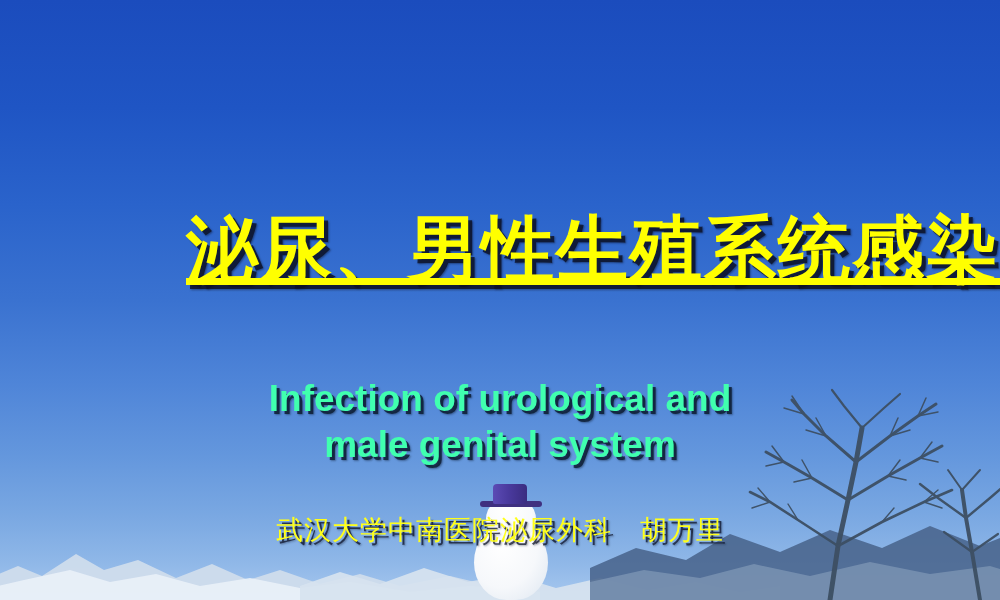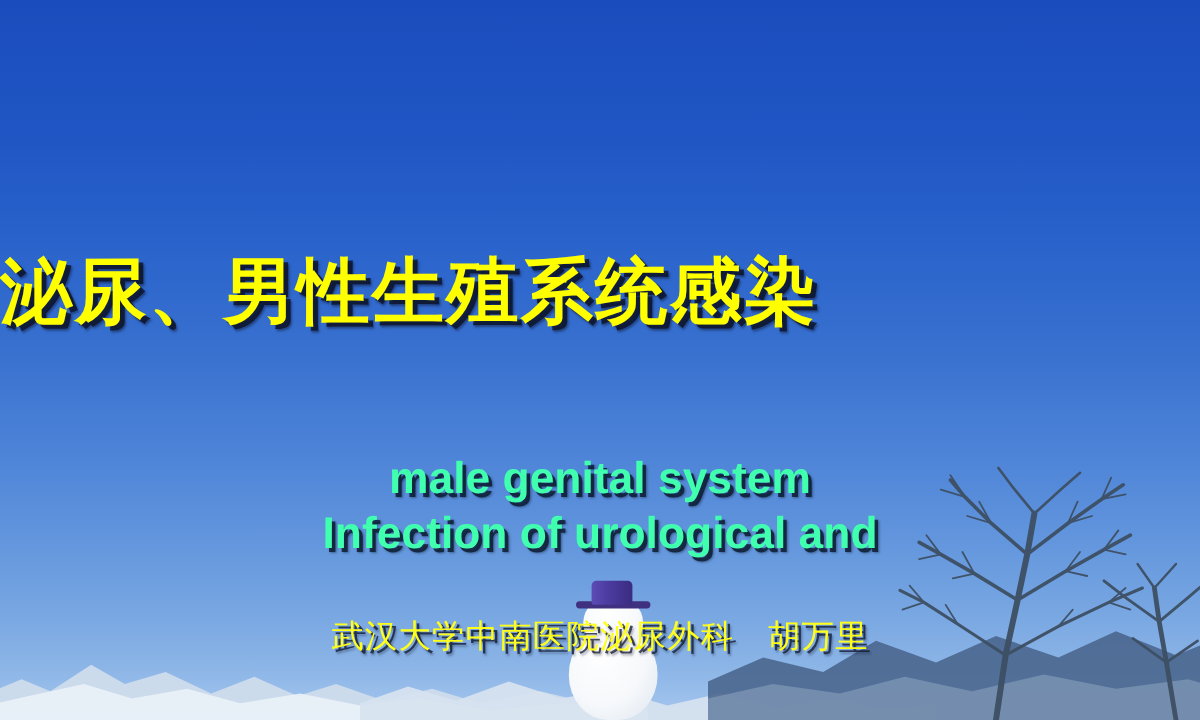--- a/index.html
+++ b/index.html
@@ -114,29 +114,30 @@
   .text-layer {
     position: absolute;
     inset: 0;
   }
 
   .title {
     position: absolute;
     top: 213px;
     left: 0;
     width: 1000px;
-    text-align: left;
-    font-size: 60px;
+    text-align: right;
+    font-size: 72px;
     line-height: 1;
     font-weight: 700;
     color: #ffff00;
     letter-spacing: 2px;
     text-shadow: 4px 4px 0 rgba(12, 18, 40, 0.82),
                  5px 5px 2px rgba(10, 15, 35, 0.45);
     white-space: nowrap;
+    text-decoration: underline;
   }
 
   .subtitle {
     position: absolute;
     top: 376px;
     left: 0;
     width: 1000px;
     text-align: center;
     font-size: 37px;
     line-height: 46px;
@@ -217,19 +218,19 @@
         <path d="M282,120 L268,100 M282,120 L300,100" stroke-width="2"></path>
       </g>
     </svg>
   </div>
 
   <div class="text-layer">
 
     <div class="title">泌尿、男性生殖系统感染</div>
 
     <div class="subtitle">
+      <span class="sub-line">Infection of urological and</span>
       <span class="sub-line">male genital system</span>
-      <span class="sub-line">Infection of urological and</span>
     </div>
 
     <div class="author">武汉大学中南医院泌尿外科　胡万里</div>
   </div>
 </div>
 
 </body></html>

